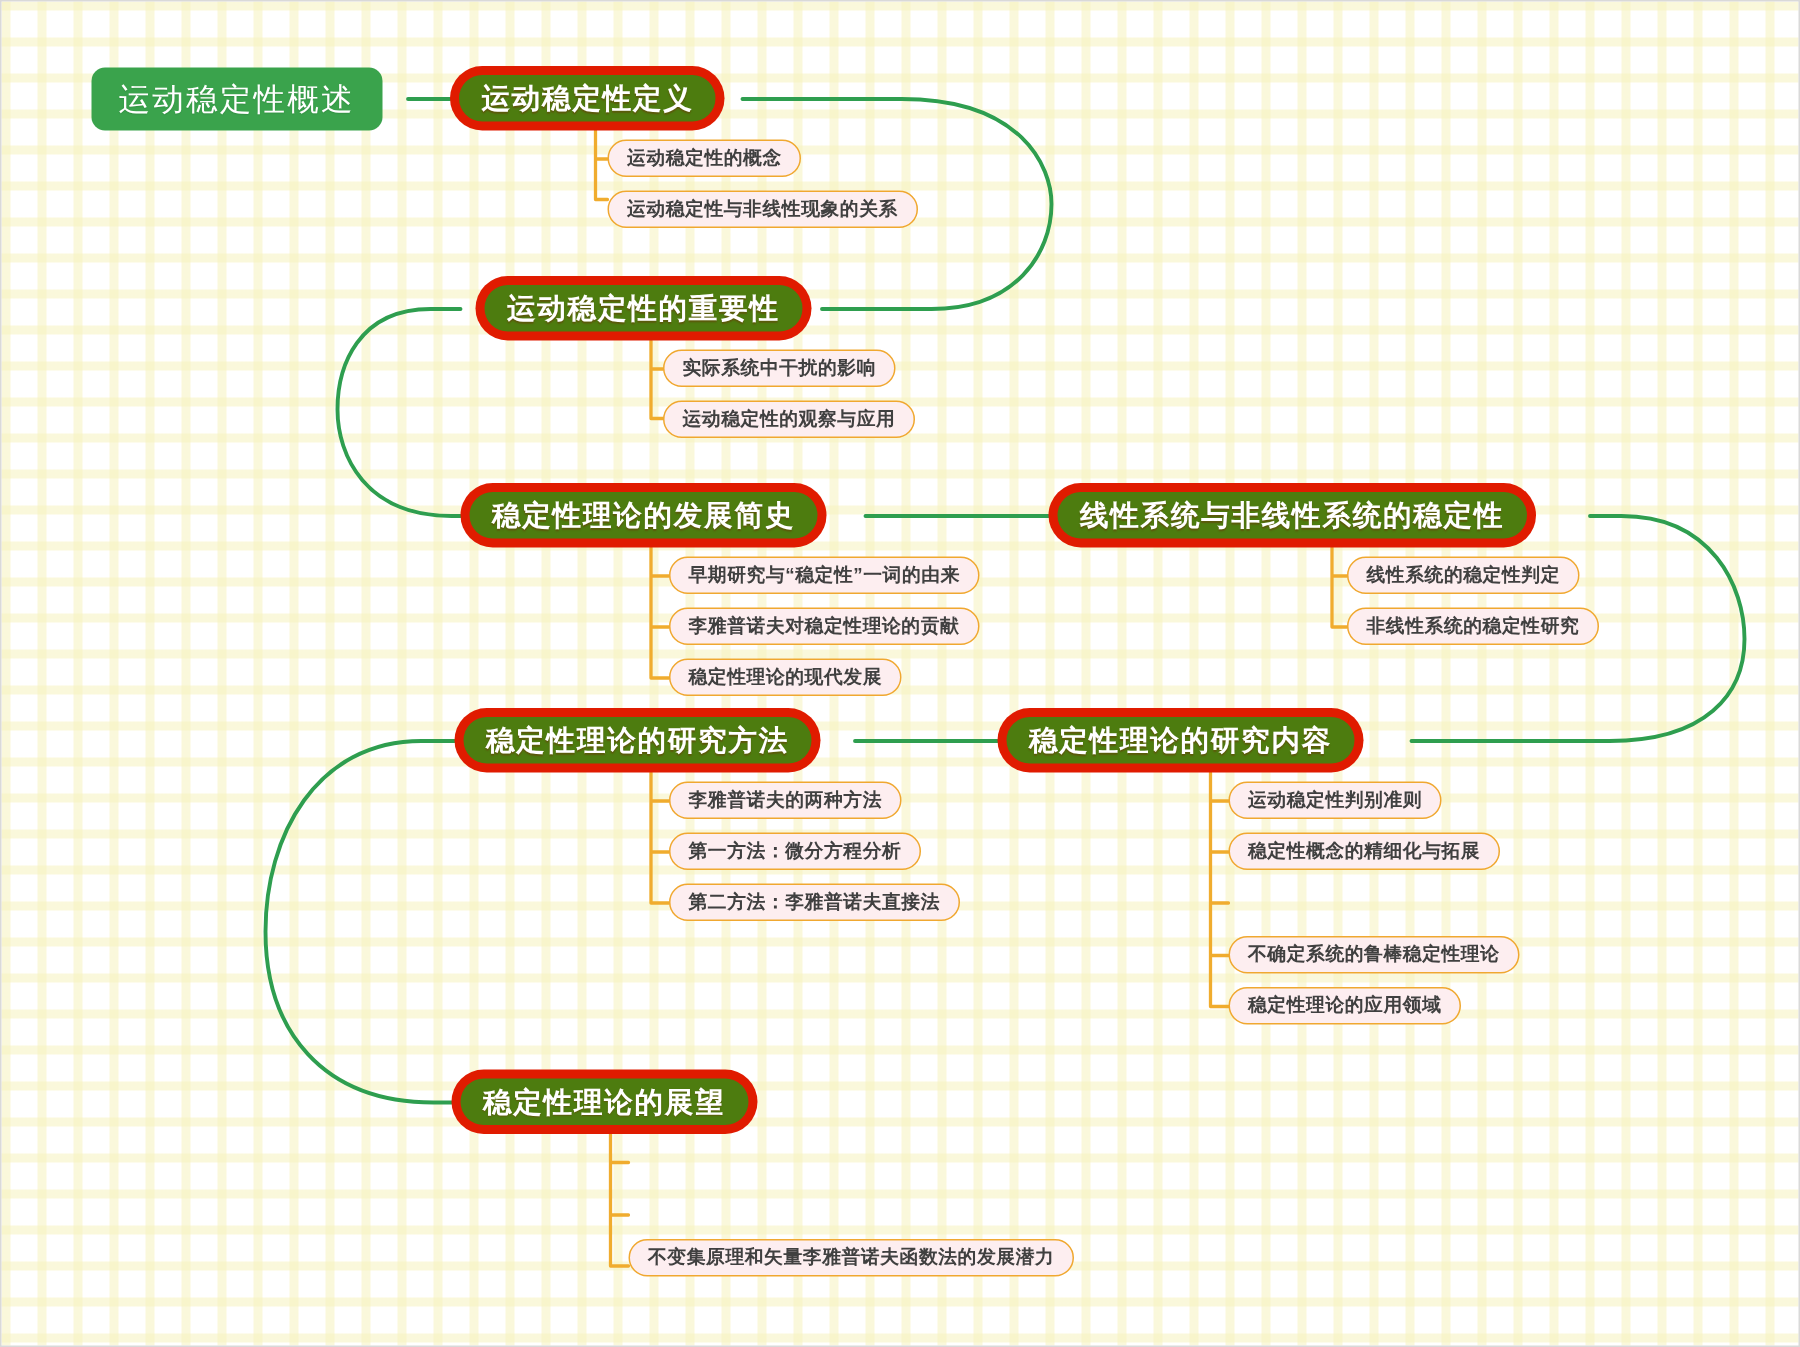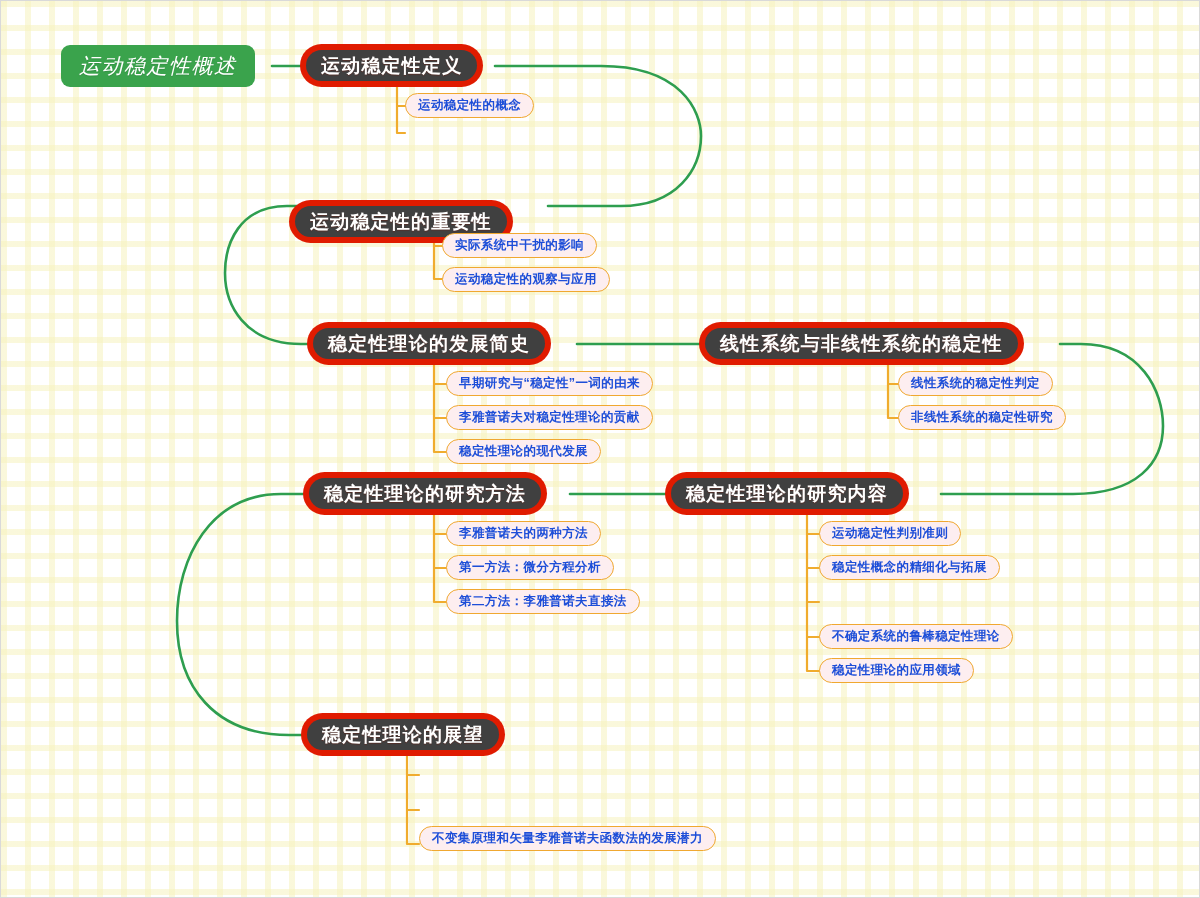--- a/index.html
+++ b/index.html
@@ -63,21 +63,21 @@
   .branch-node {
     background: #e01b00;
     border-radius: 26px;
     height: 43px;
     padding: 6px;
     display: flex;
     align-items: center;
     justify-content: center;
   }
   .branch-inner {
-    background: #404040;
+    background: #4d7c0f;
     border-radius: 20px;
     height: 100%;
     width: 100%;
     display: flex;
     align-items: center;
     justify-content: center;
     color: #ffffff;
     font-size: 19px;
     font-weight: bold;
     letter-spacing: 1.2px;
@@ -85,21 +85,21 @@
     box-sizing: border-box;
     text-shadow: 0 1px 1px rgba(120,20,0,0.35);
   }
 
   
   .leaf-node {
     background: #fdeef0;
     border: 1.6px solid #f0a830;
     border-radius: 13px;
     height: 25px;
-    color: #1d4ed8;
+    color: #404040;
     font-size: 12.5px;
     font-weight: bold;
     letter-spacing: 0.4px;
     padding: 0 12px;
   }
 </style>
 </head>
 <body>
 
 <div id="canvas">
@@ -133,32 +133,35 @@
       <path d="M 887,364 L 887,417 M 887,383 L 897,383 M 887,417 L 897,417"></path>
 
       <path d="M 433,514 L 433,601 M 433,533 L 445,533 M 433,567 L 445,567 M 433,601 L 445,601"></path>
 
       <path d="M 806,514 L 806,670 M 806,533 L 818,533 M 806,567 L 818,567 M 806,601 L 818,601 M 806,636 L 818,636 M 806,670 L 818,670"></path>
 
       <path d="M 406,755 L 406,843 M 406,774 L 418,774 M 406,809 L 418,809 M 406,843 L 418,843"></path>
     </g>
   </svg>
 
-  <div class="node root-node" style="left:60px; top:44px;font-style:italic;">
+  <div class="node root-node" style="left:60px; top:44px;">
     <span>运动稳定性概述</span>
   </div>
 
   <div class="node branch-node" style="left:299px; top:43px;">
     <div class="branch-inner">运动稳定性定义</div>
   </div>
   <div class="node leaf-node" style="left:404px; top:92px;">
     <span>运动稳定性的概念</span>
   </div>
-
-  <div class="node branch-node" style="left:288px; top:183px;margin-top:16px;">
+  <div class="node leaf-node" style="left:404px; top:126px;">
+    <span>运动稳定性与非线性现象的关系</span>
+  </div>
+
+  <div class="node branch-node" style="left:316px; top:183px;">
     <div class="branch-inner">运动稳定性的重要性</div>
   </div>
   <div class="node leaf-node" style="left:441px; top:232px;">
     <span>实际系统中干扰的影响</span>
   </div>
   <div class="node leaf-node" style="left:441px; top:266px;">
     <span>运动稳定性的观察与应用</span>
   </div>
 
   <div class="node branch-node" style="left:306px; top:321px;">

